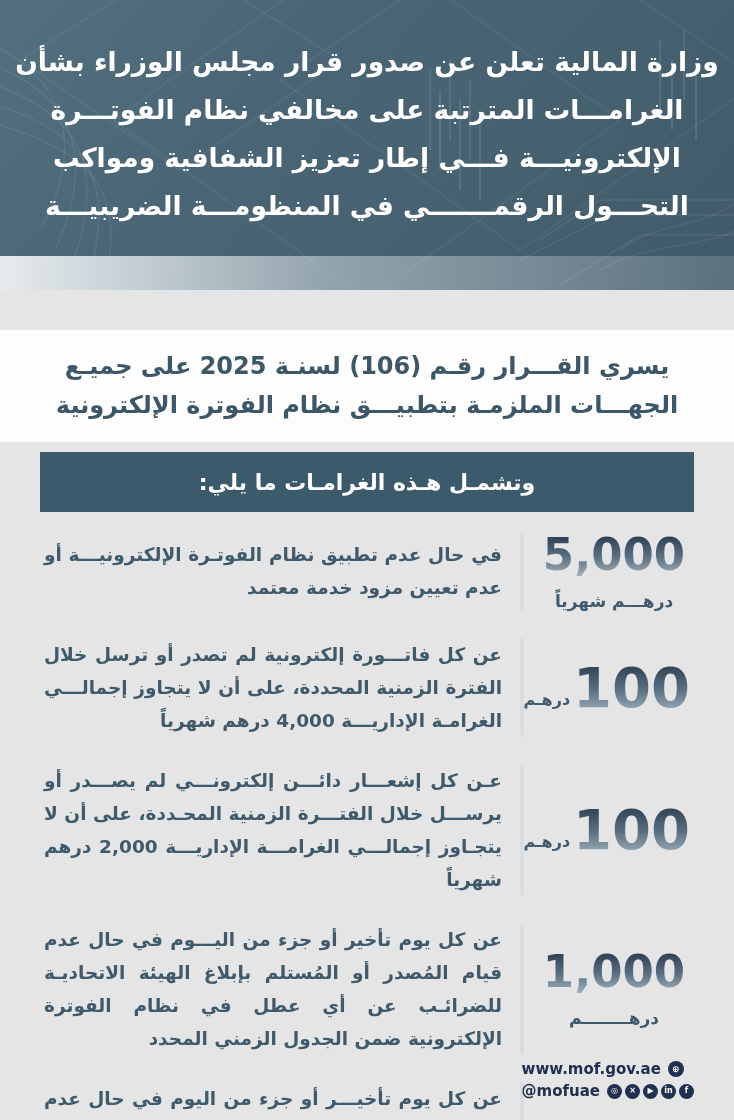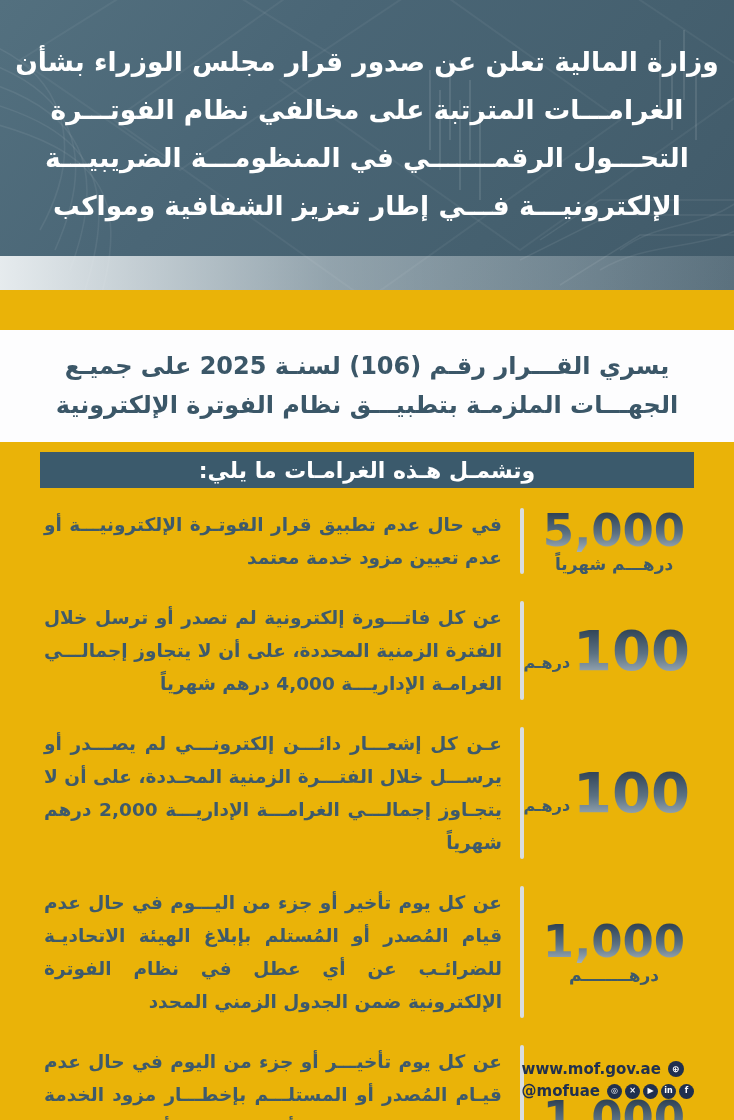--- a/index.html
+++ b/index.html
@@ -1,19 +1,19 @@
 <!DOCTYPE html>
 <html lang="ar"><head>
 <meta charset="utf-8">
 <style>
   html,body { margin:0; padding:0; }
   .page {
     position:relative;
     width:734px; height:1120px;
-    background:#eab308;
+    background:#e5e5e5;
     font-family:"DejaVu Sans","Liberation Sans",sans-serif;
     overflow:hidden;
   }
 
   
   .header {
     position:relative;
     height:290px;
     background:linear-gradient(130deg,#53707f 0%,#4a6676 35%,#45606f 70%,#415a69 100%);
   }
@@ -43,21 +43,21 @@
   }
   .intro-text {
     direction:rtl; text-align:center;
     color:#3b5768; font-weight:bold;
     font-size:24px; line-height:39px;
   }
 
   
   .banner {
     margin:10px 40px 0 40px;
-    height:36px;
+    height:60px;
     background:#3b5a6c;
     display:flex; align-items:center; justify-content:center;
     direction:rtl;
     color:#ffffff; font-weight:bold; font-size:22px;
   }
 
   
   .fines {
     direction:rtl;
     padding:16px 44px 0 44px;
@@ -76,21 +76,21 @@
     direction:ltr;
     color:#44596b;
     background-image:linear-gradient(180deg,#2c3f52 8%,#5b7182 55%,#a9b7c1 100%);
     -webkit-background-clip:text; background-clip:text;
     -webkit-text-fill-color:transparent;
   }
   .num-md { font-size:45px; }
   .num-xl { font-size:56px; }
   .unit {
     color:#3e5a6b; font-weight:bold; font-size:17px;
-    margin-top:0; white-space:nowrap;
+    margin-top:13px; white-space:nowrap;
   }
   .amount-inline .unit { margin:0 3px 7px 16px; font-size:16px; }
   .fine-divider {
     flex:none; width:4px; border-radius:2px;
     background:#d9dde1;
     align-self:stretch;
     margin-left:18px; margin-right:14px;
   }
   .fine-desc {
     flex:1;
@@ -154,22 +154,22 @@
       </g>
       <g fill="none" stroke="#ffffff" stroke-opacity="0.08" stroke-width="1.5">
         <path d="M540,240 L600,200 L734,200"></path>
         <path d="M520,260 L610,215 L734,215"></path>
         <path d="M560,285 L640,235 L734,235"></path>
       </g>
     </svg>
     <div class="header-title">
       <div>وزارة المالية تعلن عن صدور قرار مجلس الوزراء بشأن</div>
       <div>الغرامـــات المترتبة على مخالفي نظام الفوتـــرة</div>
+      <div>الإلكترونيـــة فـــي إطار تعزيز الشفافية ومواكب</div>
       <div>التحـــول الرقمـــــــي في المنظومـــة الضريبيـــة</div>
-      <div>الإلكترونيـــة فـــي إطار تعزيز الشفافية ومواكب</div>
     </div>
     <div class="header-band"></div>
   </div>
 
   <div class="intro">
     <div class="intro-text">
       <div>يسري القـــرار رقـم (106) لسنـة 2025 على جميـع</div>
       <div>الجهـــات الملزمـة بتطبيـــق نظام الفوترة الإلكترونية</div>
     </div>
   </div>
@@ -179,21 +179,21 @@
   </div>
 
   <div class="fines">
 
     <div class="fine-row">
       <div class="fine-amount amount-stacked">
         <span class="num num-md">5,000</span>
         <span class="unit">درهـــم شهرياً</span>
       </div>
       <div class="fine-divider"></div>
-      <div class="fine-desc">في حال عدم تطبيق قرار الفوتـرة الإلكترونيـــة أو عدم تعيين مزود خدمة معتمد</div>
+      <div class="fine-desc">في حال عدم تطبيق نظام الفوتـرة الإلكترونيـــة أو عدم تعيين مزود خدمة معتمد</div>
     </div>
 
     <div class="fine-row">
       <div class="fine-amount amount-inline">
         <span class="num num-xl">100</span>
         <span class="unit">درهـم</span>
       </div>
       <div class="fine-divider"></div>
       <div class="fine-desc">عن كل فاتـــورة إلكترونية لم تصدر أو ترسل خلال الفترة الزمنية المحددة، على أن لا يتجاوز إجمالـــي الغرامـة الإداريـــة 4,000 درهم شهرياً</div>
     </div>

